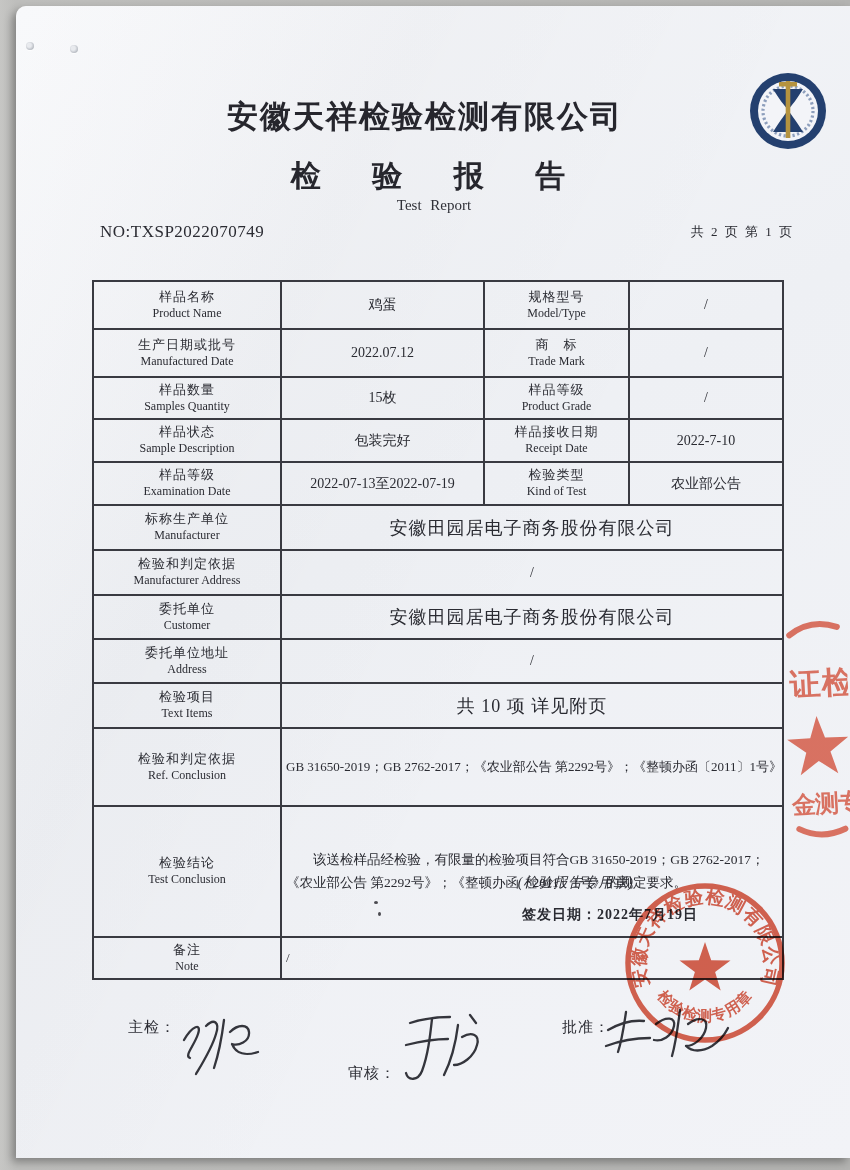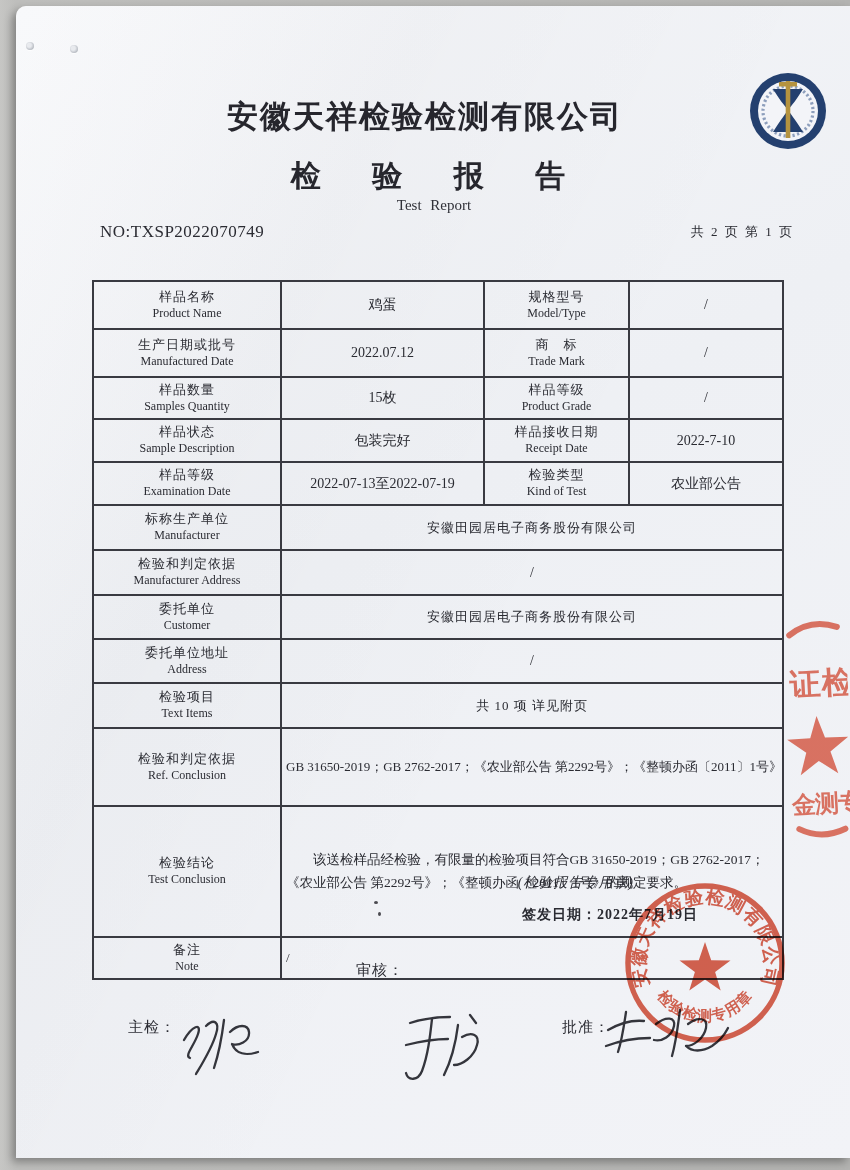--- a/index.html
+++ b/index.html
@@ -29,21 +29,21 @@
   table.report td{border:2px solid #393a41;vertical-align:middle;padding:2px 4px;}
   table.report{border:1px solid #393a41;margin-top:40px;}
   .r1{height:48px}.r2{height:48px}.r3{height:42px}.r4{height:43px}.r5{height:43px}
   .r6{height:45px}.r7{height:45px}.r8{height:44px}.r9{height:44px}.r10{height:45px}
   .r11{height:78px}.r12{height:131px}.r13{height:42px}
   td.lbl{text-align:center;line-height:1.3;}
   td.lbl .cn{display:block;font-size:13px;letter-spacing:1px;}
   td.lbl .en{display:block;font-size:12px;letter-spacing:0;}
   td.val{text-align:center;font-size:14px;}
   td.val-left{text-align:left;font-size:13px;padding-left:12px;white-space:nowrap;}
-  td.val-wide{text-align:center;font-size:13px;letter-spacing:1px;}
+  td.val-wide{text-align:center;font-size:18px;letter-spacing:1px;}
   td.concl{position:relative;padding:8px 12px;}
   .concl-text{font-size:13.5px;line-height:1.7;text-indent:2em;text-align:left;}
   .seal-note{position:absolute;right:148px;bottom:44px;font-size:14px;letter-spacing:1px;font-style:italic;}
   .issue-date{position:absolute;right:84px;bottom:12px;font-size:14px;font-weight:600;letter-spacing:1px;}
 
   .sig-label{position:absolute;font-size:15px;letter-spacing:1px;color:#2c2d34;}
   .sig-svg{position:absolute;}
   .sig-svg path{fill:none;stroke:#34353c;stroke-width:2.3;stroke-linecap:round;stroke-linejoin:round;}
 
   .stamp{position:absolute;mix-blend-mode:multiply;}
@@ -206,21 +206,21 @@
       <td class="lbl" data-name="note-label">
             <span class="cn" data-name="label-cn">备注</span>
             <span class="en" data-name="label-en">Note</span>
           </td>
       <td class="val-left" colspan="3" data-name="note-value">/</td>
     </tr>
   </tbody>
     </table>
 
   <span class="sig-label" style="left:128px;top:1018px;" data-name="inspector-label">主检：</span>
-  <span class="sig-label" style="left:348px;top:961px;margin-left:8px;" data-name="reviewer-label">审核：</span>
+  <span class="sig-label" style="left:348px;top:1064px;" data-name="reviewer-label">审核：</span>
   <span class="sig-label" style="left:562px;top:1018px;" data-name="approver-label">批准：</span>
 
   <svg class="sig-svg" style="left:172px;top:1002px;" width="100" height="80" viewBox="0 0 100 80" data-name="inspector-signature">
     <path d="M12,38 C20,24 30,20 26,32 C22,44 12,54 18,56"></path>
     <path d="M34,24 C42,16 48,20 44,32 C40,46 30,62 24,72"></path>
     <path d="M52,18 C50,34 48,48 42,66"></path>
     <path d="M58,30 C66,22 76,22 77,30 C78,40 66,44 60,42 C64,52 74,54 86,50"></path>
   </svg>
   <svg class="sig-svg" style="left:392px;top:1005px;" width="100" height="85" viewBox="0 0 100 85" data-name="reviewer-signature">
     <path d="M18,18 C36,12 50,12 58,12"></path>

